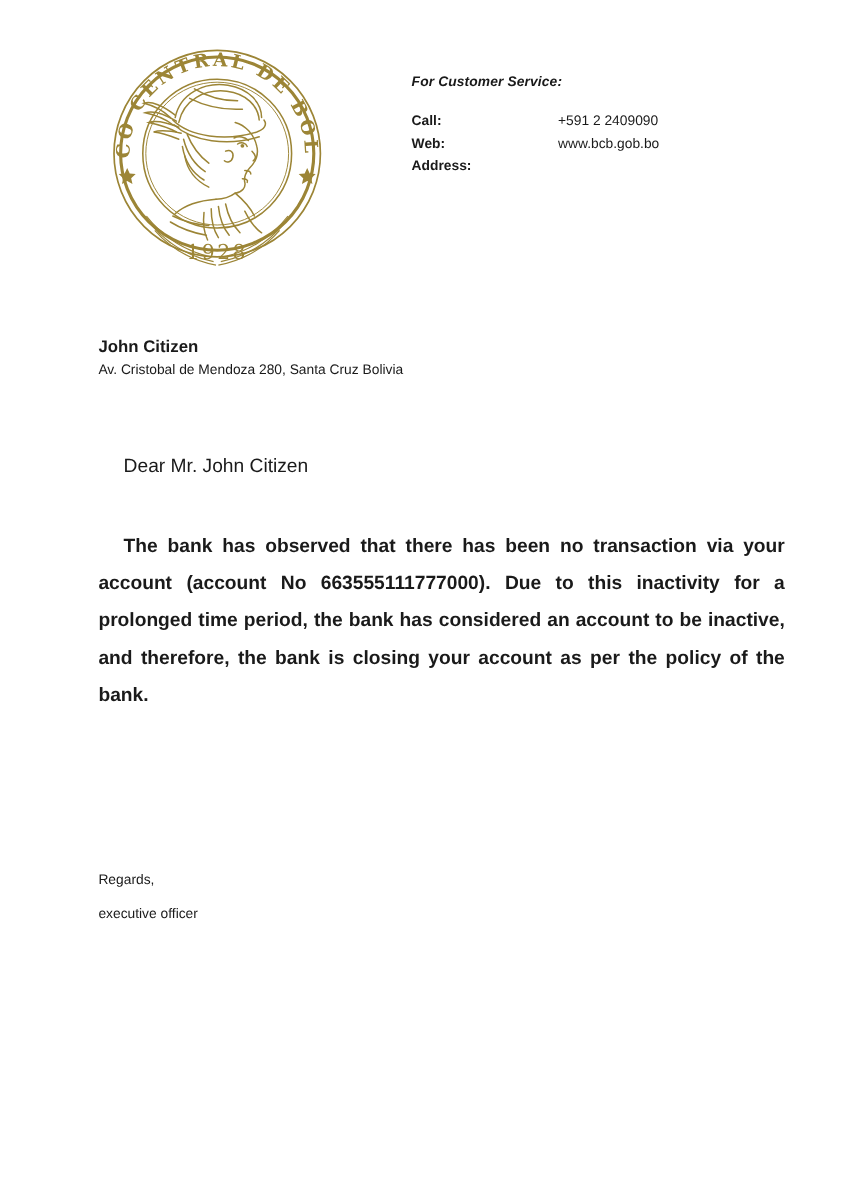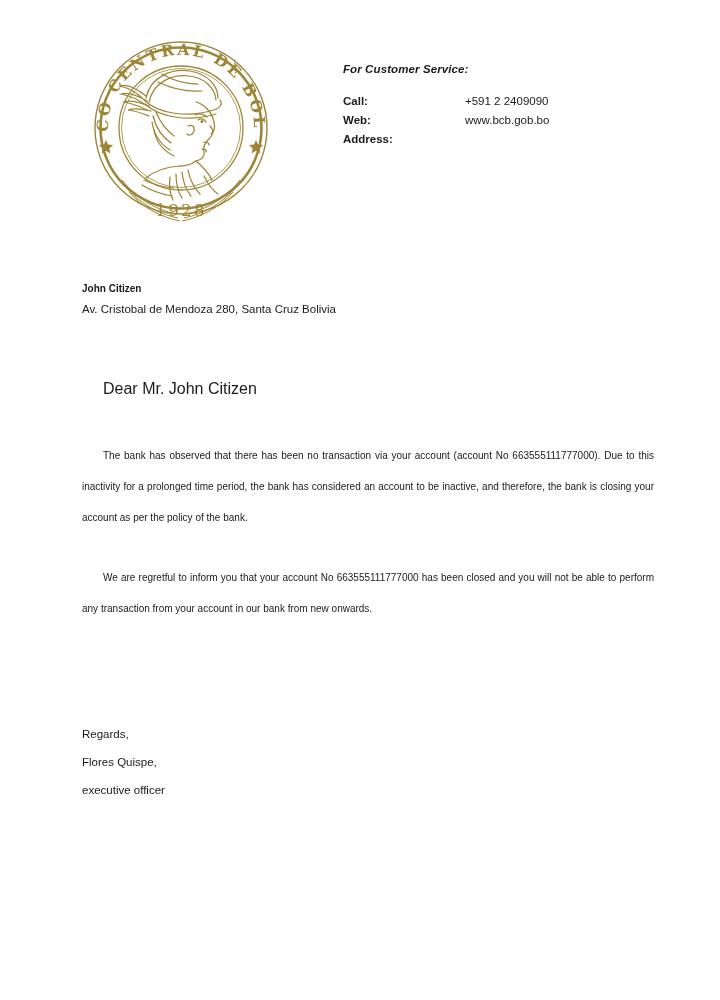--- a/index.html
+++ b/index.html
@@ -89,21 +89,21 @@
     position: absolute;
     left: 82px;
     top: 0;
   }
   .meta-right {
     position: absolute;
     left: 427px;
     top: 0;
   }
   .recipient-name {
-    font-size: 10px;
+    font-size: 14px;
     font-weight: bold;
     line-height: 21px;
     white-space: nowrap;
   }
   .recipient-address {
     font-size: 11.5px;
     font-weight: normal;
     line-height: 21px;
     white-space: nowrap;
   }
@@ -130,26 +130,27 @@
     width: 572px;
   }
   .salutation {
     font-size: 16px;
     padding-left: 21px;
     margin: 0 0 42px 0;
     line-height: 18px;
     white-space: nowrap;
   }
   .para {
-    font-size: 10px;
+    font-size: 16px;
     line-height: 31px;
     text-align: justify;
     text-justify: inter-word;
     text-indent: 21px;
     margin: 0 0 29px 0;
+    font-weight: bold;
   }
   .para:last-child { margin-bottom: 0; }
 
   
   .signoff {
     position: absolute;
     left: 82px;
     top: 720px;
     width: 320px;
   }
@@ -286,26 +287,24 @@
     <div class="meta-left">
       <div class="recipient-name">John Citizen</div>
       <div class="recipient-address">Av. Cristobal de Mendoza 280, Santa Cruz Bolivia</div>
     </div>
 
   </div>
 
   <div class="letter-body">
     <p class="salutation">Dear Mr. John Citizen</p>
     <p class="para">The bank has observed that there has been no transaction via your account (account No 663555111777000). Due to this inactivity for a prolonged time period, the bank has considered an account to be inactive, and therefore, the bank is closing your account as per the policy of the bank.</p>
-    <p class="para">We are regretful to inform you that your account No 663555111777000 has been closed and you will not be able to perform any transaction from your account in our bank from new onwards.</p>
   </div>
 
   <div class="signoff">
     <div class="signoff-line">Regards,</div>
-    <div class="signoff-line">Flores Quispe,</div>
     <div class="signoff-line">executive officer</div>
   </div>
 
   <div class="footer">
     
 
     
   </div>
 
 </div>

